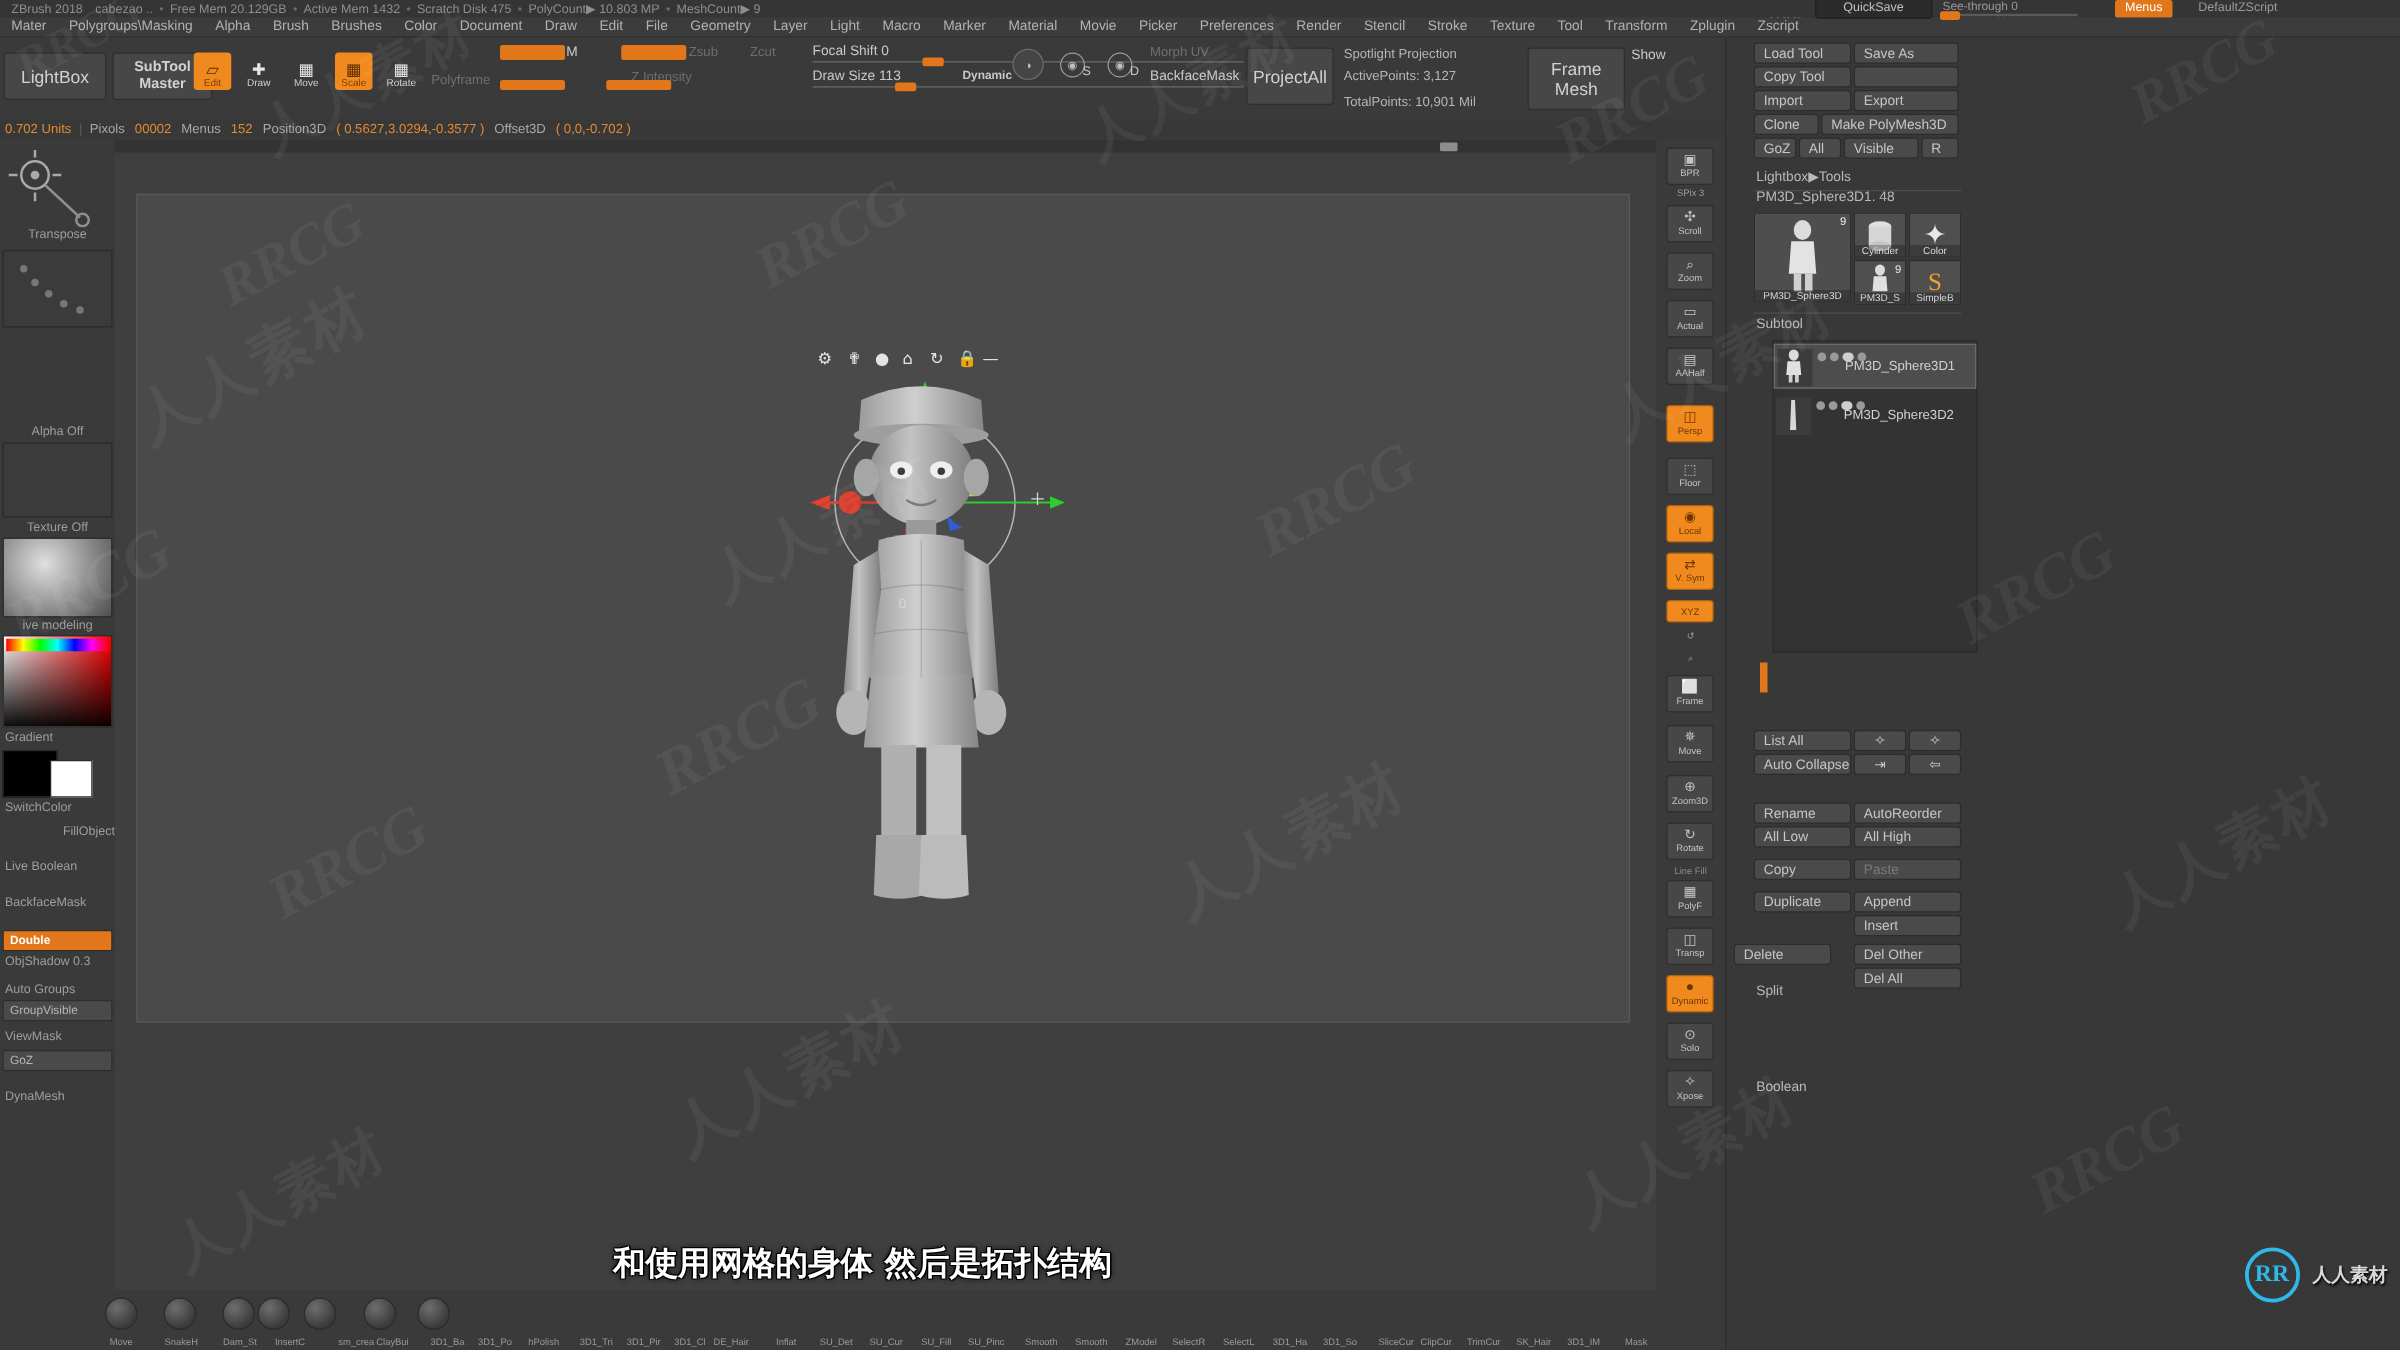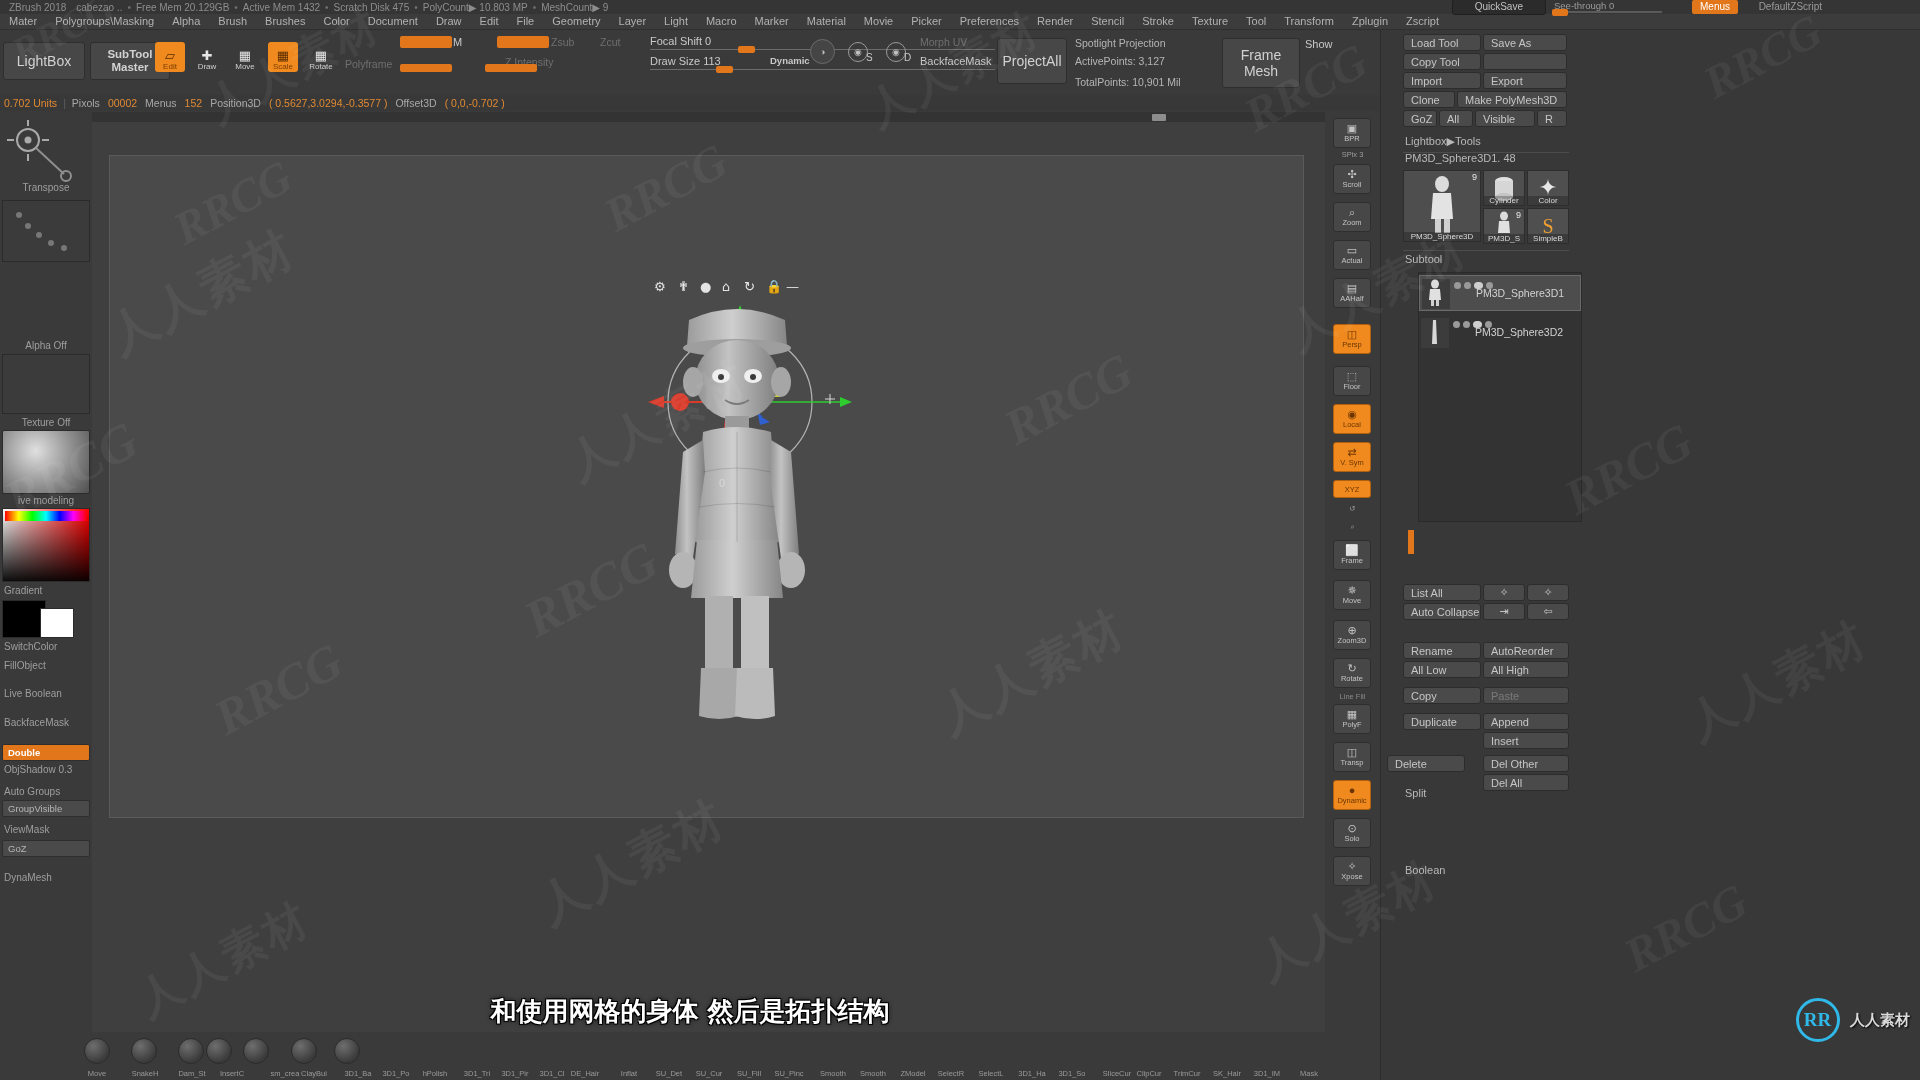--- a/index.html
+++ b/index.html
@@ -424,21 +424,21 @@
           linear-gradient(to right, #ffffff 0%, #ff0000 100%);">
       <div style="position:absolute; left:2px; top:2px; width:82px; height:10px;
                   background:linear-gradient(to right,#ff0000,#ffff00,#00ff00,#00ffff,#0000ff,#ff00ff,#ff0000);"></div>
     </div>
     <div class="ls-item" style="top:473px; text-align:left; padding-left:4px;">Gradient</div>
 
     <div style="position:absolute; left:2px; top:488px; width:44px; height:38px; background:#000; border:1px solid #2b2b2b;"></div>
     <div style="position:absolute; left:40px; top:496px; width:34px; height:30px; background:#fff; border:1px solid #2b2b2b;"></div>
     <div class="ls-item" style="top:529px; text-align:left; padding-left:4px;">SwitchColor</div>
 
-    <div class="ls-item" style="top:548px; text-align:left; padding-left:4px;">FillObject</div>
+    <div class="ls-item" style="top:548px; text-align:right; padding-left:4px;">FillObject</div>
     <div class="ls-item" style="top:576px; text-align:left; padding-left:4px;">Live Boolean</div>
     <div class="ls-item" style="top:605px; text-align:left; padding-left:4px;">BackfaceMask</div>
 
     <div class="ls-sw on" style="top:632px;">Double</div>
     <div class="ls-item" style="top:652px; text-align:left; padding-left:4px;">ObjShadow 0.3</div>
     <div class="ls-item" style="top:674px; text-align:left; padding-left:4px;">Auto Groups</div>
     <div class="ls-sw" style="top:688px;">GroupVisible</div>
     <div class="ls-item" style="top:712px; text-align:left; padding-left:4px;">ViewMask</div>
     <div class="ls-sw" style="top:728px;">GoZ</div>
     <div class="ls-item" style="top:760px; text-align:left; padding-left:4px;">DynaMesh</div>

